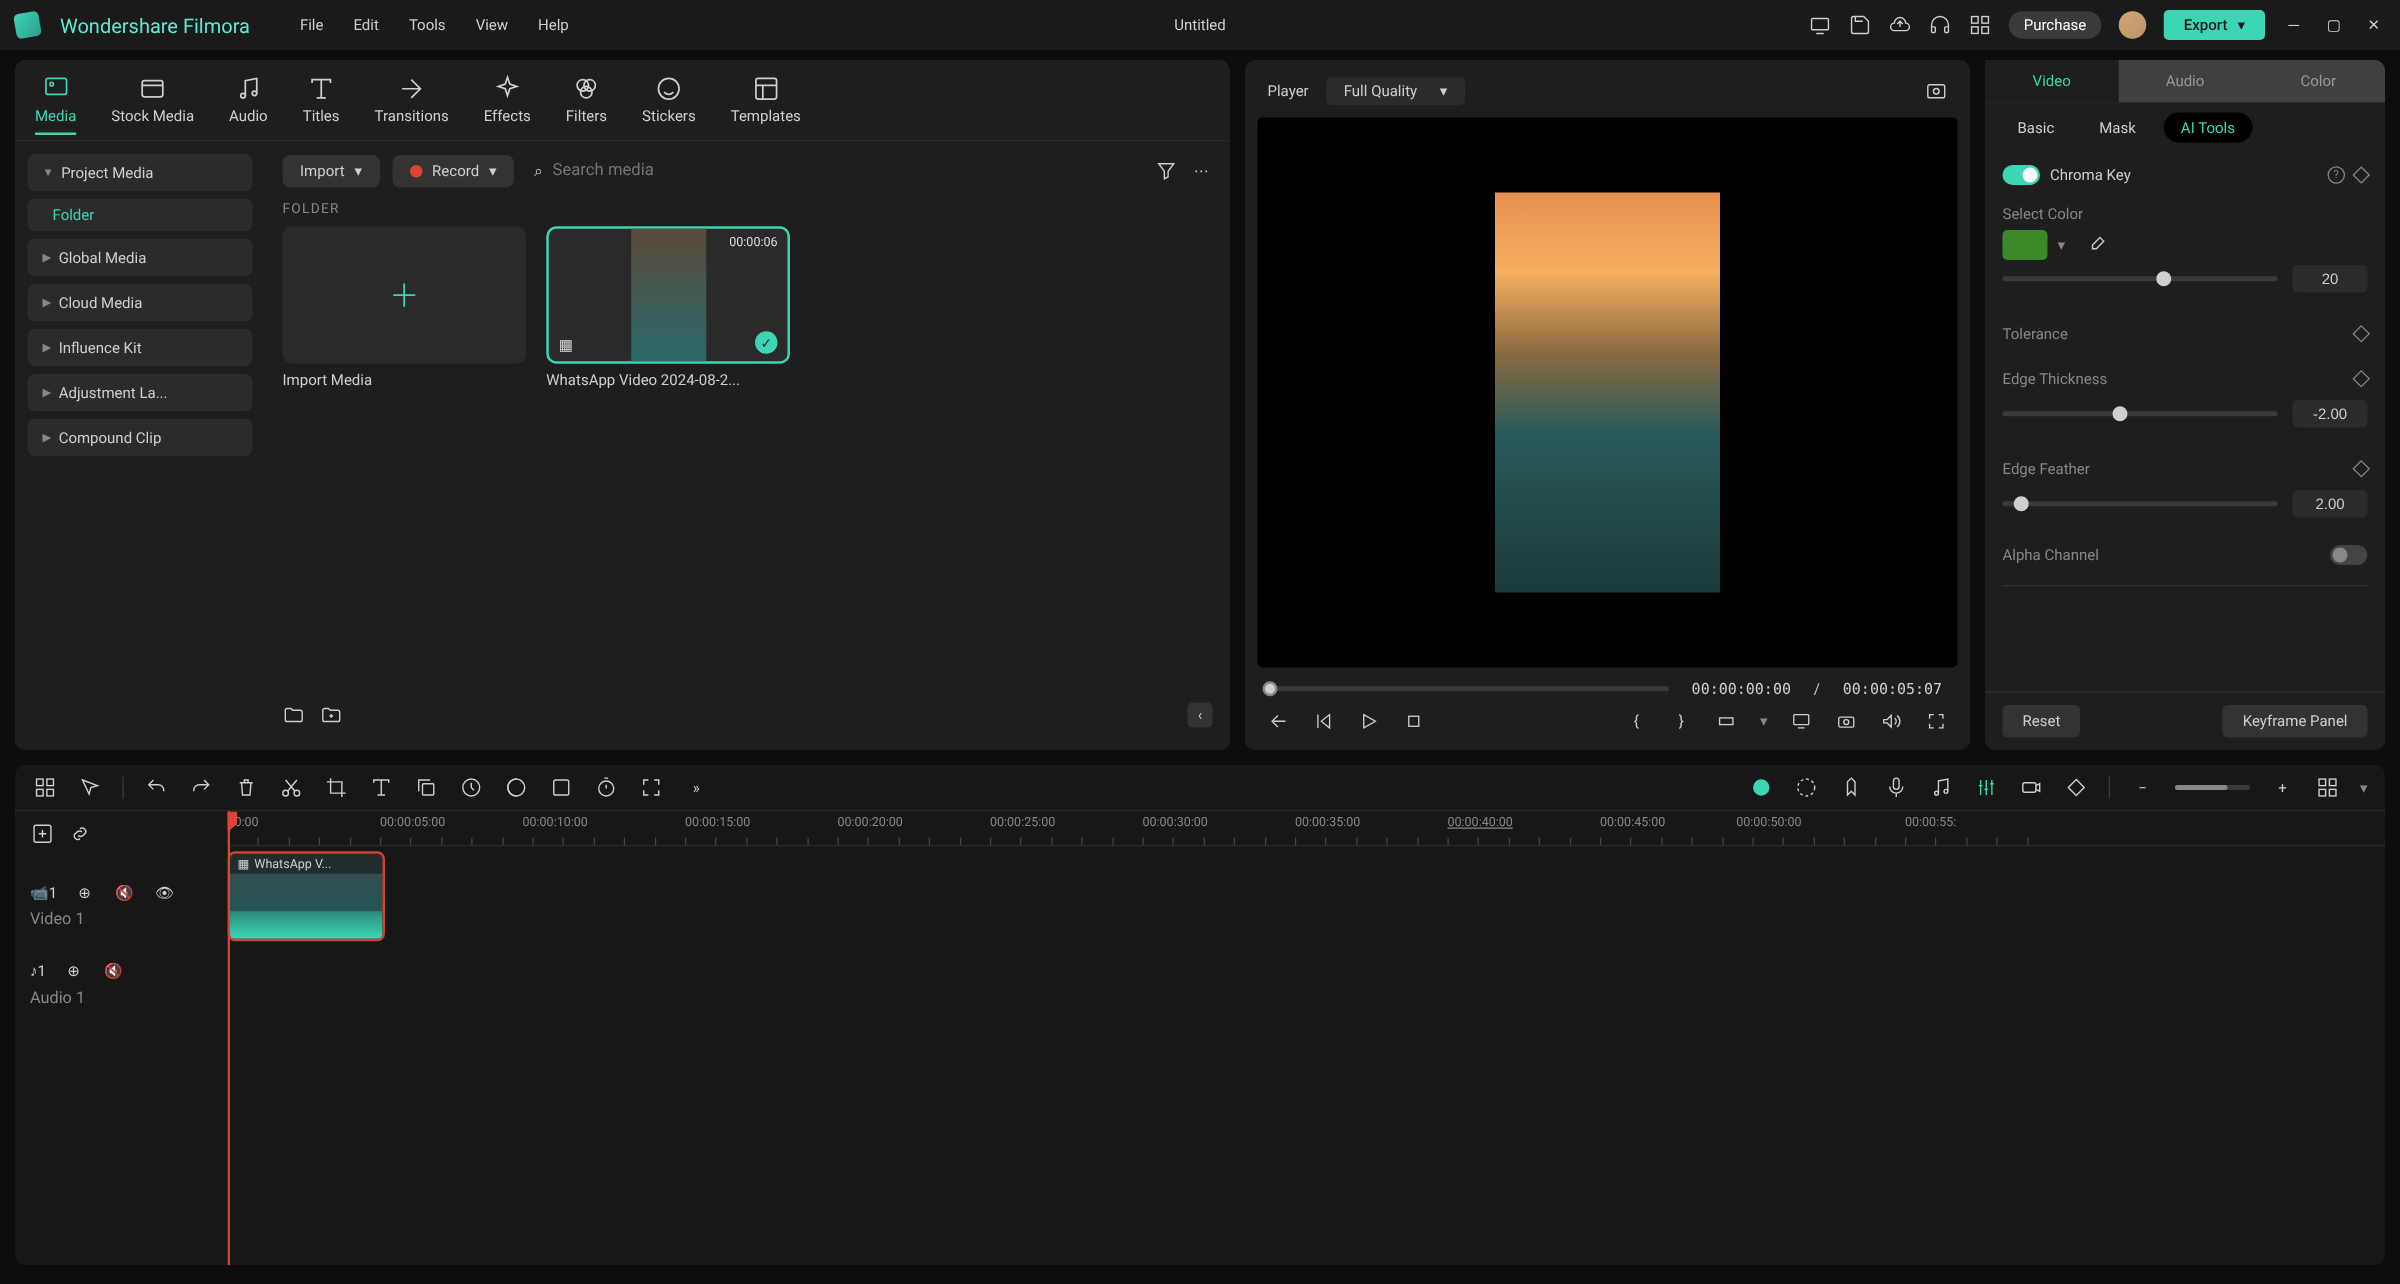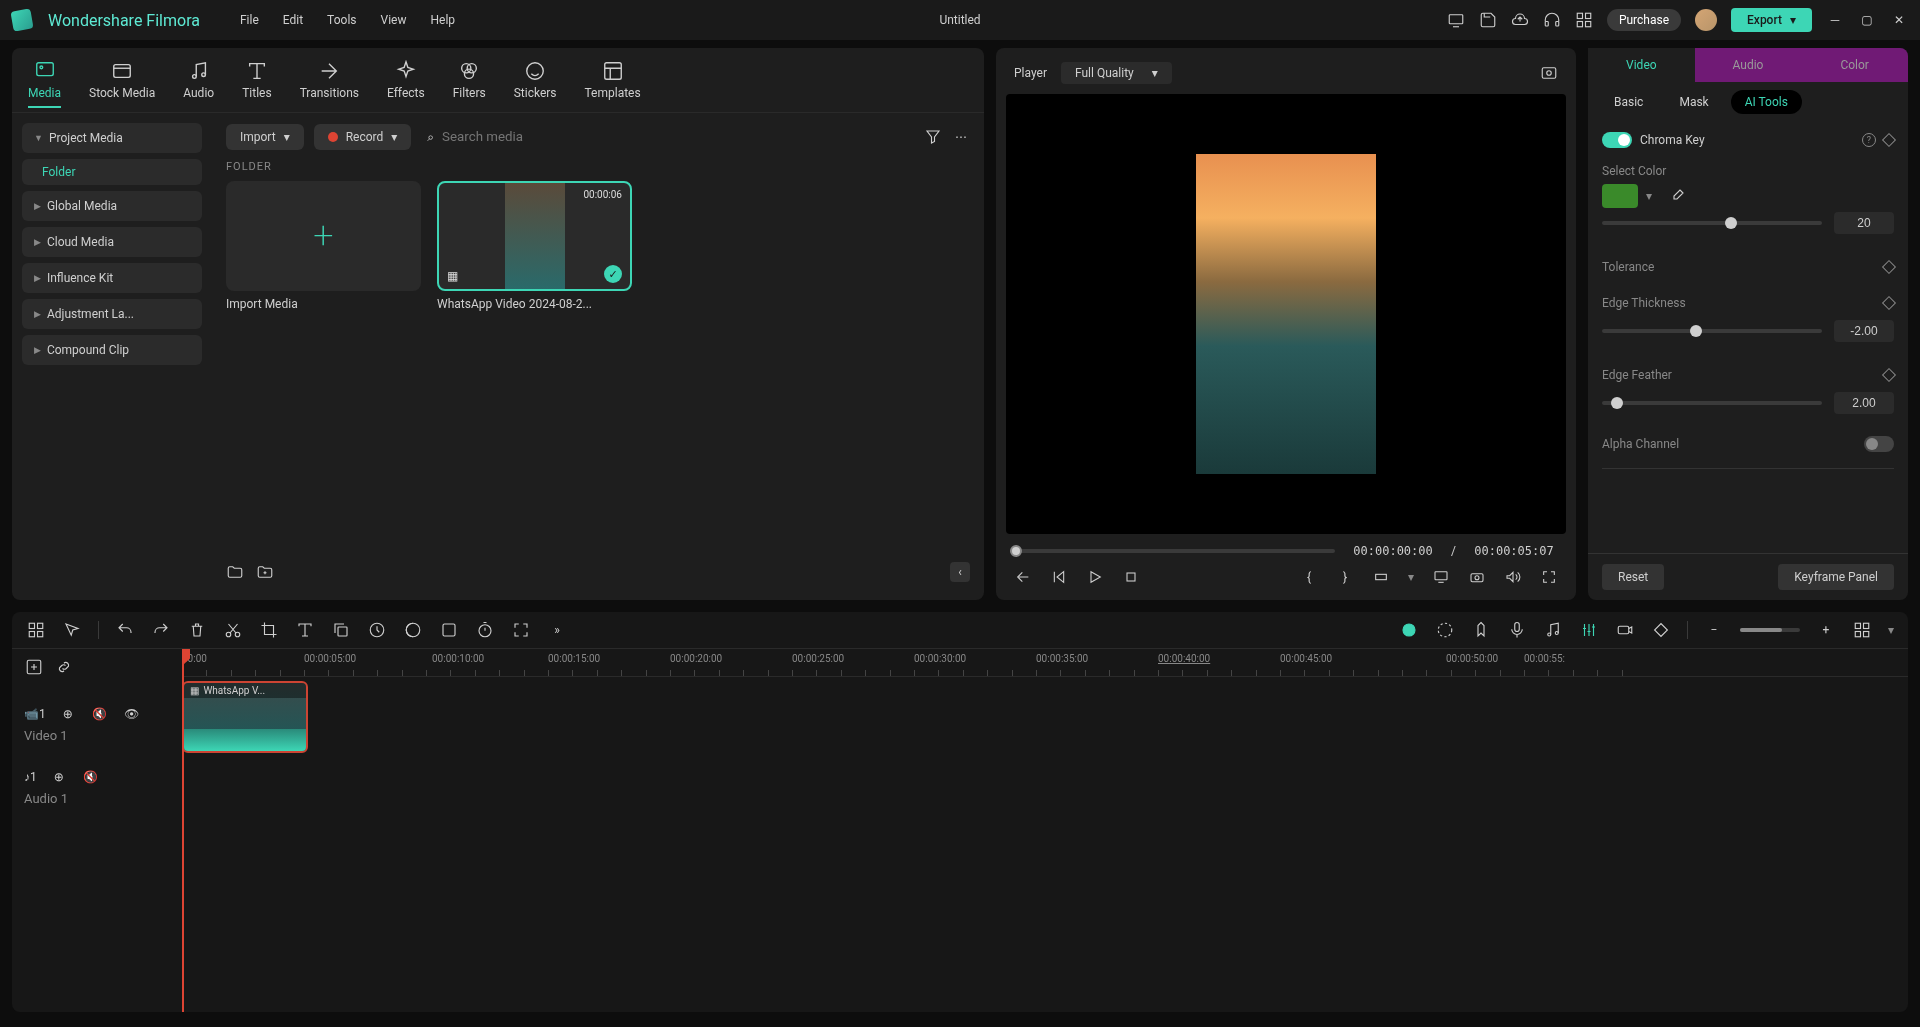--- a/index.html
+++ b/index.html
@@ -55,21 +55,21 @@
 .player-seek{display:flex;align-items:center;gap:10px;padding:10px 4px 6px 4px}
 .seek-track{flex:1;height:4px;background:#3a3a3a;border-radius:2px;position:relative}
 .seek-thumb{position:absolute;left:0;top:-4px;width:12px;height:12px;background:#cfcfcf;border:2px solid #888;border-radius:50%}
 .time-box{width:96px;text-align:center;font-family:monospace}
 .player-ctrls{display:flex;align-items:center;gap:18px;padding:4px 8px}
 .ctrl-ic{width:18px;height:18px;cursor:pointer;display:flex;align-items:center;justify-content:center;color:#cfcfcf}
 .ctrl-ic svg{width:16px;height:16px;stroke:currentColor;fill:none;stroke-width:1.6}
 .ctrl-spacer{flex:1}
 
 .props-panel{width:320px;background:#1e1e1e;border-radius:8px;display:flex;flex-direction:column}
-.prop-tabs{display:flex;background:#701a75;border-radius:8px 8px 0 0}
+.prop-tabs{display:flex;background:#404040;border-radius:8px 8px 0 0}
 .prop-tab{flex:1;text-align:center;padding:10px;cursor:pointer;color:#999}
 .prop-tab.active{background:#1e1e1e;color:#3dd6b5}
 .prop-subtabs{display:flex;gap:8px;padding:8px 12px}
 .prop-subtab{padding:5px 14px;border-radius:12px;cursor:pointer;color:#cfcfcf}
 .prop-subtab.active{background:#000000;color:#3dd6b5}
 .prop-body{flex:1;overflow-y:auto;padding:0 14px}
 .prop-row{display:flex;align-items:center;padding:10px 0;gap:8px}
 .toggle{width:30px;height:16px;background:#444;border-radius:8px;position:relative;cursor:pointer}
 .toggle.on{background:#3dd6b5}
 .toggle::after{content:'';position:absolute;width:12px;height:12px;background:#fff;border-radius:50%;top:2px;left:2px}
@@ -668,21 +668,21 @@
           <div class="ruler-sub" style="left: 24.4px;"></div>
           <div class="ruler-sub" style="left: 48.8px;"></div>
           <div class="ruler-sub" style="left: 73.2px;"></div>
           <div class="ruler-sub" style="left: 97.6px;"></div>
           <div class="ruler-tick" style="left: 122px;">00:00:05:00</div>
           <div class="ruler-sub" style="left: 122px;"></div>
           <div class="ruler-sub" style="left: 146.4px;"></div>
           <div class="ruler-sub" style="left: 170.8px;"></div>
           <div class="ruler-sub" style="left: 195.2px;"></div>
           <div class="ruler-sub" style="left: 219.6px;"></div>
-          <div class="ruler-tick" style="left: 250px; text-align: right;">00:00:10:00</div>
+          <div class="ruler-tick" style="left: 236px; text-align: right;">00:00:10:00</div>
           <div class="ruler-sub" style="left: 244px;"></div>
           <div class="ruler-sub" style="left: 268.4px;"></div>
           <div class="ruler-sub" style="left: 292.8px;"></div>
           <div class="ruler-sub" style="left: 317.2px;"></div>
           <div class="ruler-sub" style="left: 341.6px;"></div>
           <div class="ruler-tick" style="left: 366px;">00:00:15:00</div>
           <div class="ruler-sub" style="left: 366px;"></div>
           <div class="ruler-sub" style="left: 390.4px;"></div>
           <div class="ruler-sub" style="left: 414.8px;"></div>
           <div class="ruler-sub" style="left: 439.2px;"></div>
@@ -716,21 +716,21 @@
           <div class="ruler-sub" style="left: 1000.4px;"></div>
           <div class="ruler-sub" style="left: 1024.8px;"></div>
           <div class="ruler-sub" style="left: 1049.2px;"></div>
           <div class="ruler-sub" style="left: 1073.6px;"></div>
           <div class="ruler-tick" style="left: 1098px;">00:00:45:00</div>
           <div class="ruler-sub" style="left: 1098px;"></div>
           <div class="ruler-sub" style="left: 1122.4px;"></div>
           <div class="ruler-sub" style="left: 1146.8px;"></div>
           <div class="ruler-sub" style="left: 1171.2px;"></div>
           <div class="ruler-sub" style="left: 1195.6px;"></div>
-          <div class="ruler-tick" style="left: 1220px; padding-left: 44px;">00:00:50:00</div>
+          <div class="ruler-tick" style="left: 1163px; padding-left: 44px;">00:00:50:00</div>
           <div class="ruler-sub" style="left: 1220px;"></div>
           <div class="ruler-sub" style="left: 1244.4px;"></div>
           <div class="ruler-sub" style="left: 1268.8px;"></div>
           <div class="ruler-sub" style="left: 1293.2px;"></div>
           <div class="ruler-sub" style="left: 1317.6px;"></div>
           <div class="ruler-tick" style="left: 1342px;">00:00:55:</div>
           <div class="ruler-sub" style="left: 1342px;"></div>
           <div class="ruler-sub" style="left: 1366.4px;"></div>
           <div class="ruler-sub" style="left: 1390.8px;"></div>
           <div class="ruler-sub" style="left: 1415.2px;"></div>

